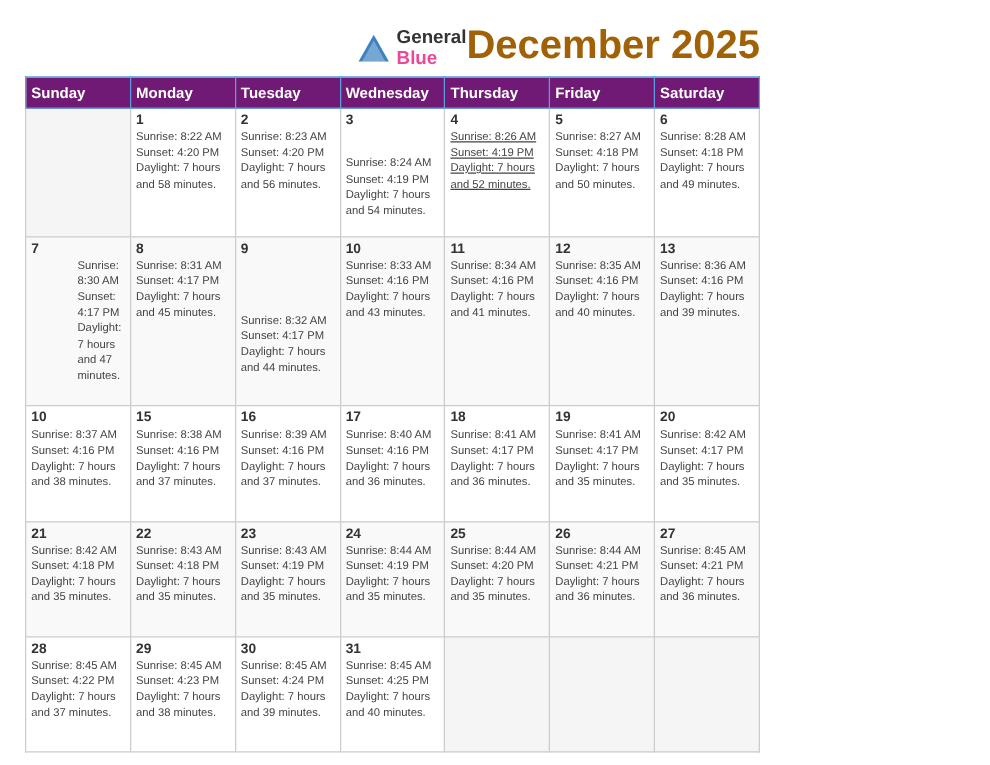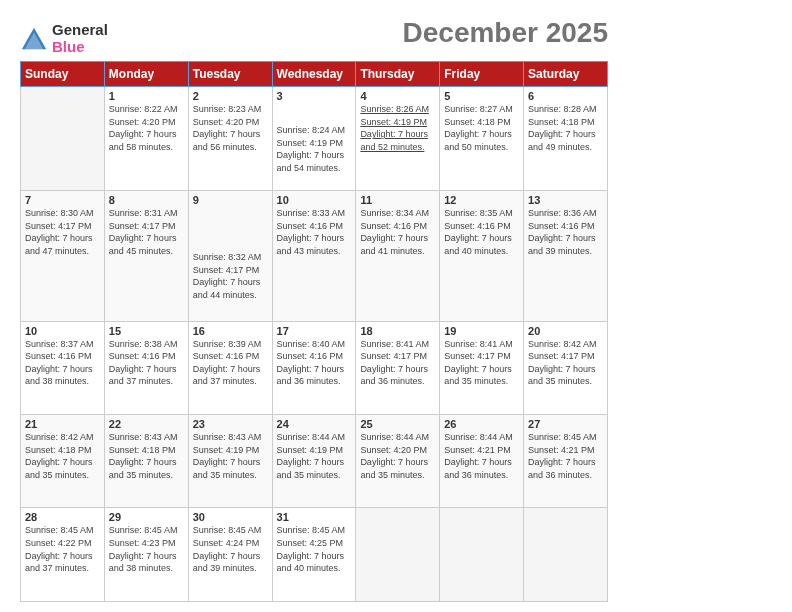--- a/index.html
+++ b/index.html
@@ -9,20 +9,21 @@
       font-family: Arial, sans-serif;
       background: #fff;
       overflow: hidden;
     }
     .page {
       width: 628px;
       height: 612px;
       padding: 18px 20px 10px 20px;
       display: flex;
       flex-direction: column;
+      align-items: flex-end;
     }
     .header {
       display: flex;
       align-items: flex-start;
       justify-content: space-between;
       margin-bottom: 6px;
     }
     .logo {
       display: flex;
       align-items: center;
@@ -45,37 +46,37 @@
     }
     .logo-icon {
       width: 28px;
       height: 28px;
       margin-right: 4px;
     }
     .title-area {
       text-align: right;
     }
     .month-title {
-      font-size: 28px;
-      font-weight: bold;
-      color: #737373;
+      font-size: 32px;
+      font-weight: bold;
+      color: #a16207;
       line-height: 1.1;
     }
     .location {
       font-size: 15px;
       color: #555;
     }
     .calendar {
       width: 100%;
       border-collapse: collapse;
       flex: 1;
       table-layout: fixed;
     }
     .calendar th {
-      background-color: #b91c1c;
+      background-color: #701a75;
       color: #fff;
       font-size: 12px;
       font-weight: bold;
       padding: 5px 4px;
       text-align: left;
       border: 1px solid #5a9de0;
     }
     .calendar td {
       border: 1px solid #ccc;
       vertical-align: top;
@@ -178,21 +179,21 @@
             <span class="day-num">6</span>
             <div class="day-info" style="white-space: pre-line;">Sunrise: 8:28 AM
 Sunset: 4:18 PM
 Daylight: 7 hours
 and 49 minutes.</div>
           </td>
         </tr>
         <tr>
           <td>
             <span class="day-num">7</span>
-            <div class="day-info" style="white-space: pre-line;">Sunrise: 8:30 AM
+            <div class="day-info" style="white-space: pre-line; margin-left: 37px;">Sunrise: 8:30 AM
 Sunset: 4:17 PM
 Daylight: 7 hours
 and 47 minutes.</div>
           </td>
           <td>
             <span class="day-num">8</span>
             <div class="day-info" style="white-space: pre-line;">Sunrise: 8:31 AM
 Sunset: 4:17 PM
 Daylight: 7 hours
 and 45 minutes.</div>

